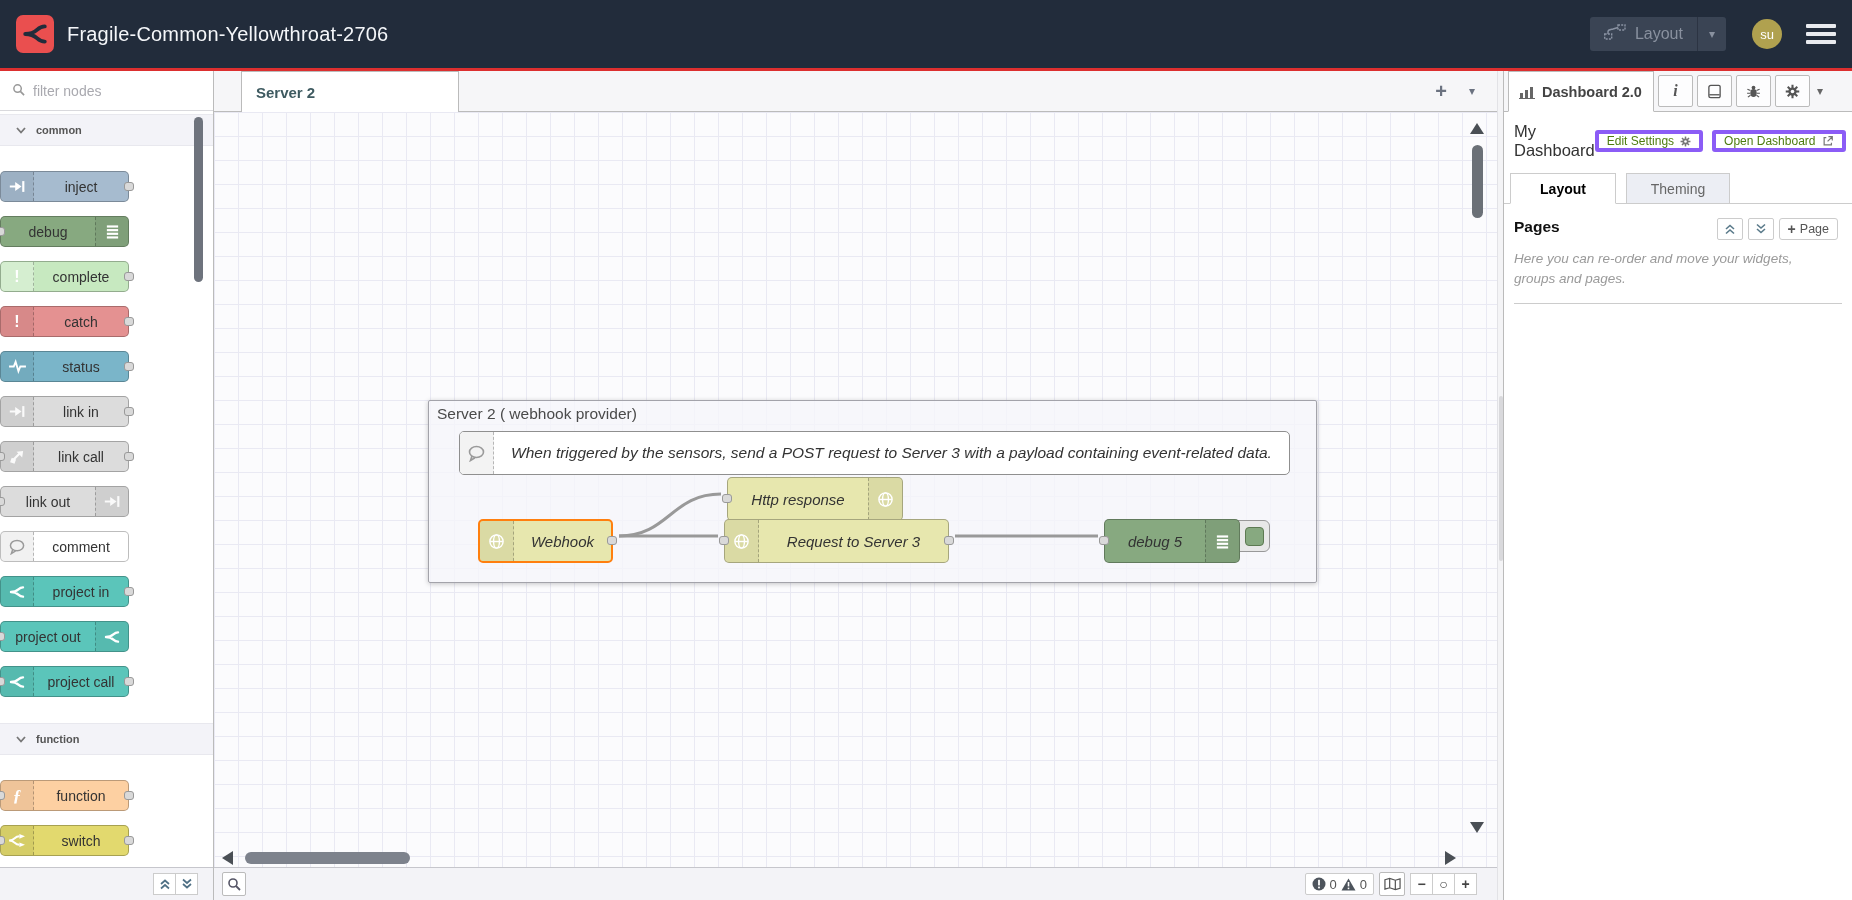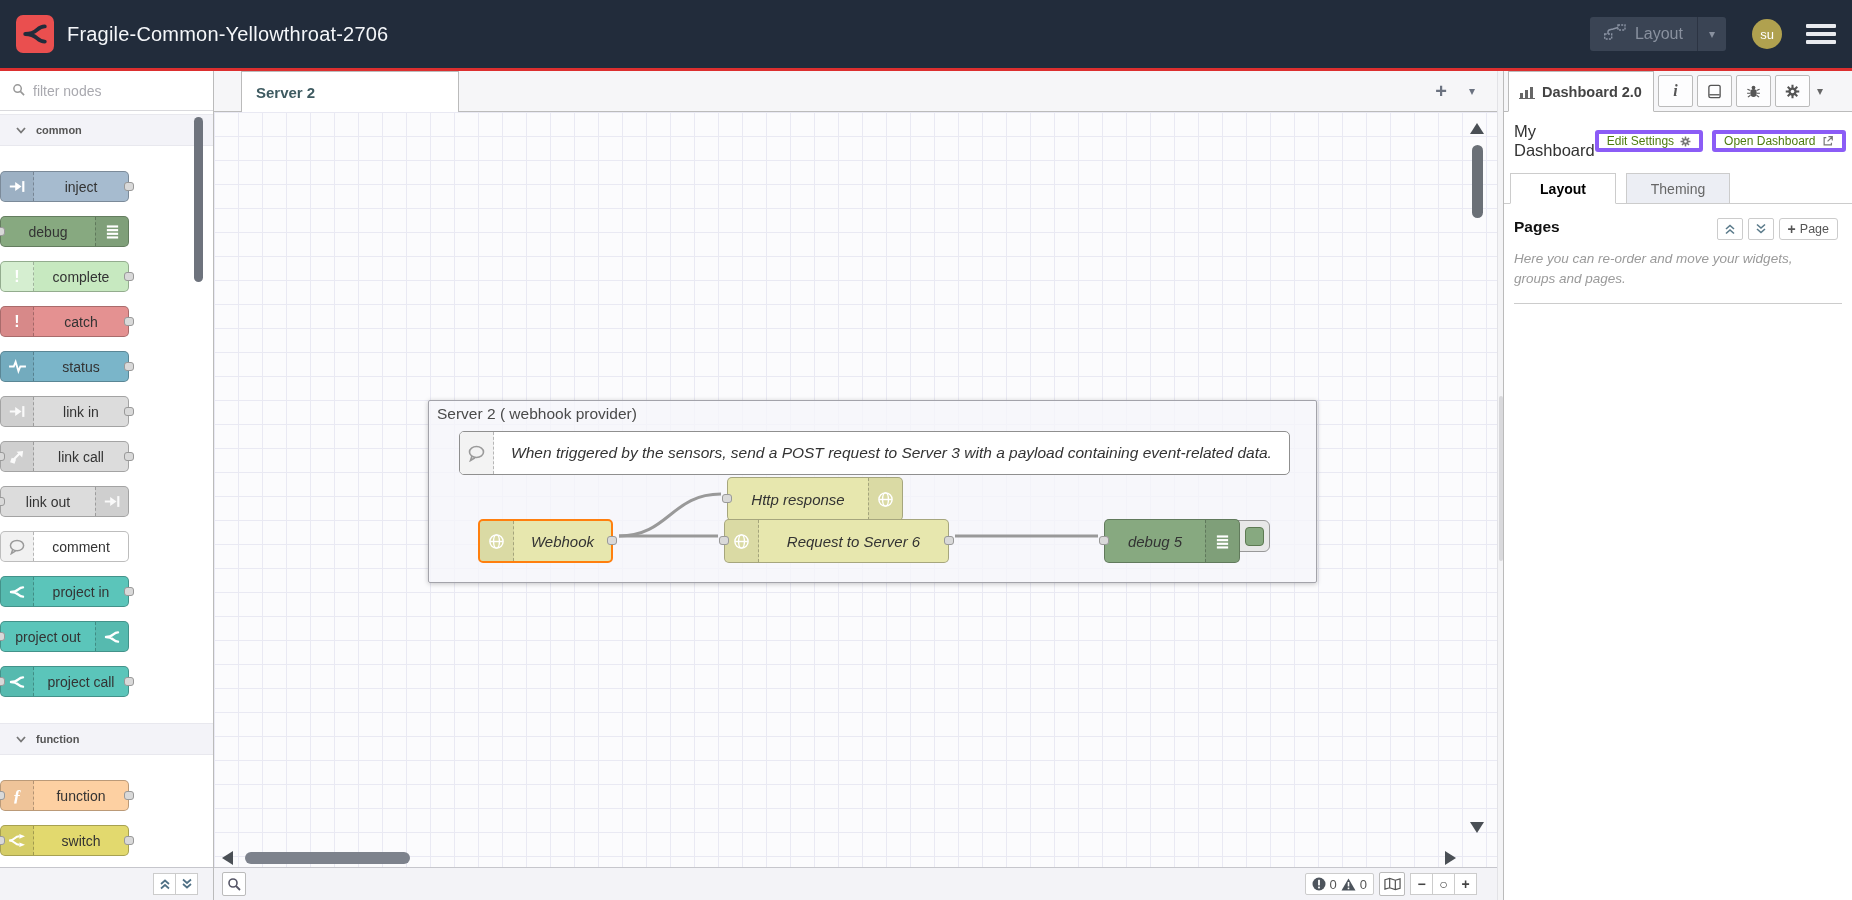--- a/index.html
+++ b/index.html
@@ -418,21 +418,21 @@
       <div class="cnode http-request">
         <span class="nicon iL">
             <svg width="17" height="17" viewBox="0 0 18 18">
               <g fill="none" stroke="#fff" stroke-width="1.5">
                 <circle cx="9" cy="9" r="7"></circle>
                 <ellipse cx="9" cy="9" rx="3.1" ry="7"></ellipse>
                 <path d="M2.3,9 h13.4"></path>
               </g>
             </svg>
           </span>
-        <span class="clabel">Request to Server 6</span>
+        <span class="clabel">Request to Server 3</span>
         <span class="port pL"></span>
         <span class="port pR"></span>
       </div>
 
       <div class="debug-toggle">
           <span class="inner"></span>
         </div>
       <div class="cnode debug-node">
         <span class="nicon iR">
             <svg width="15" height="15" viewBox="0 0 16 16">

